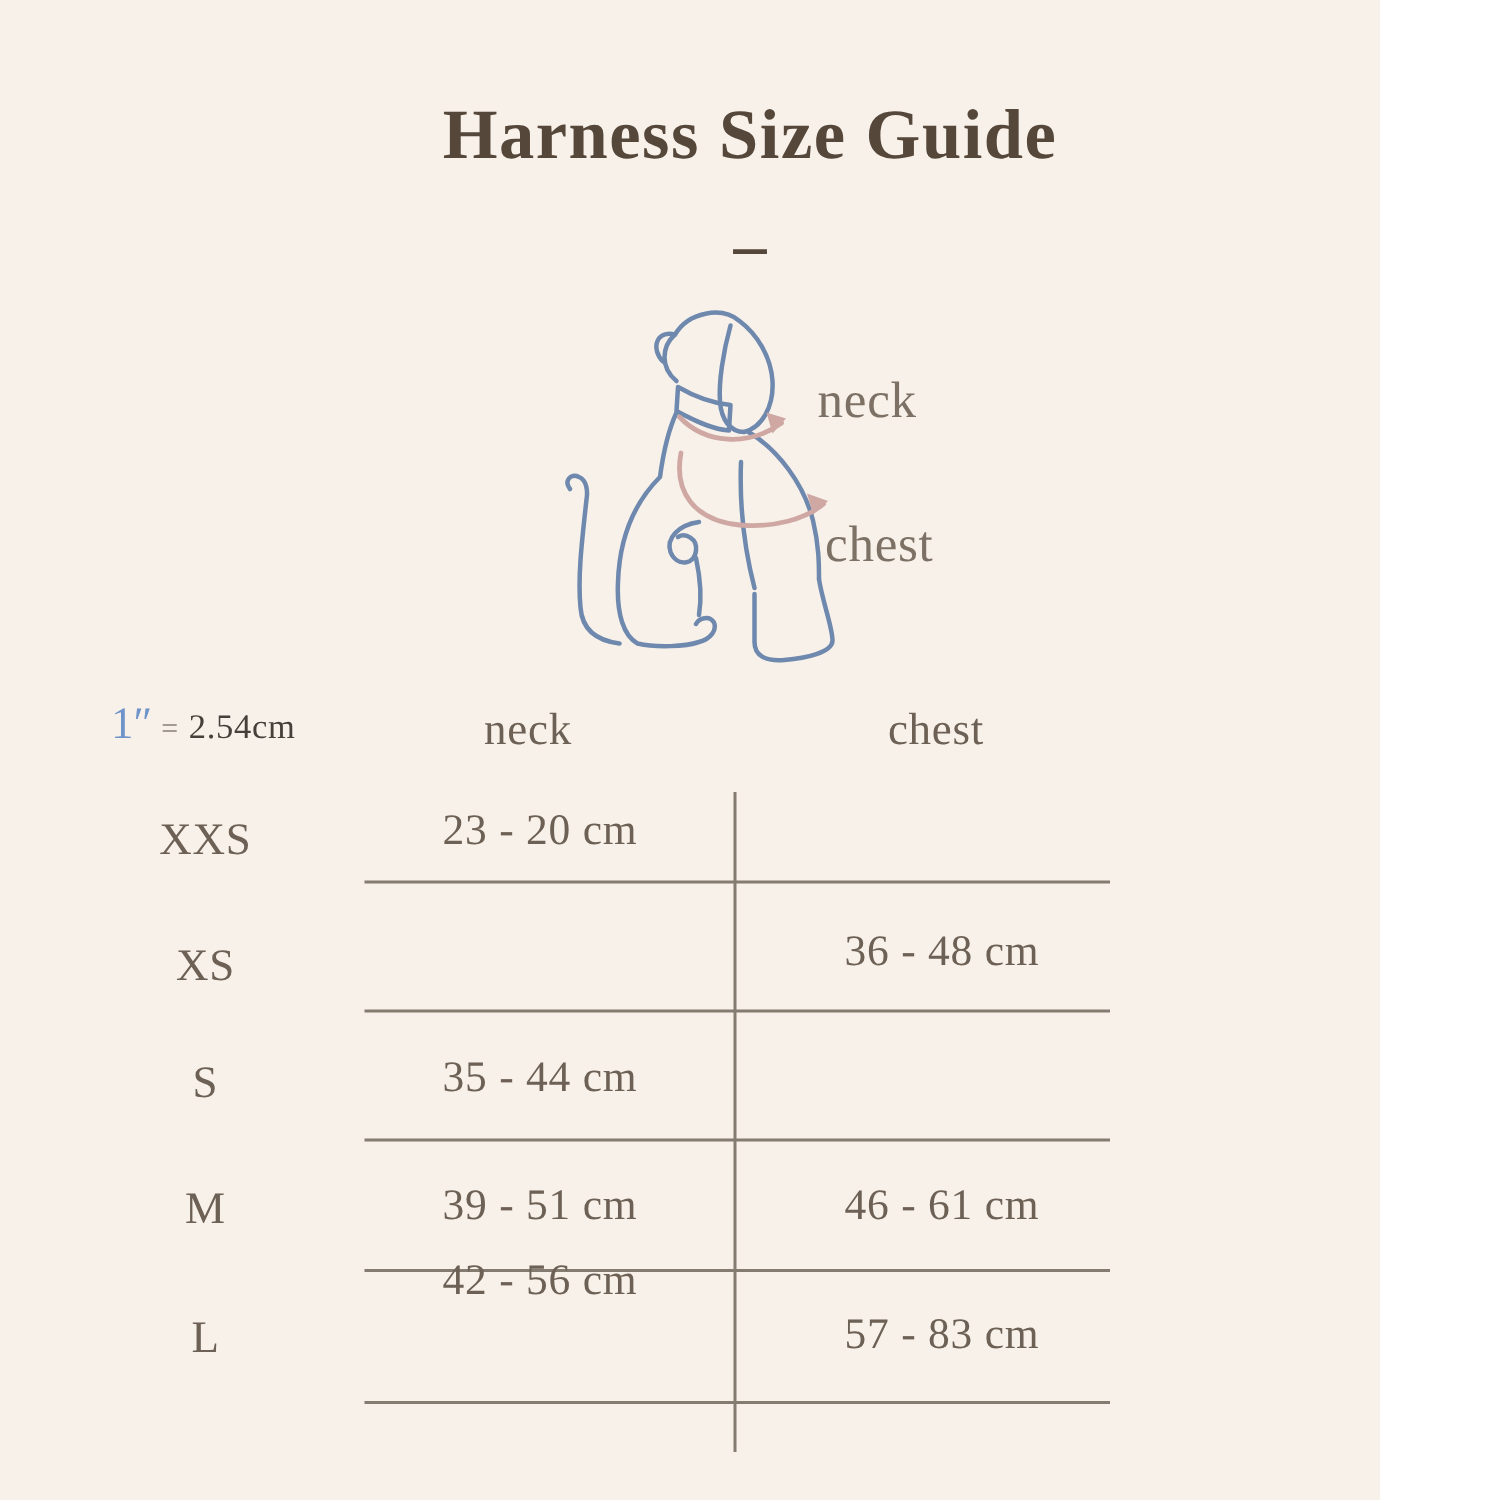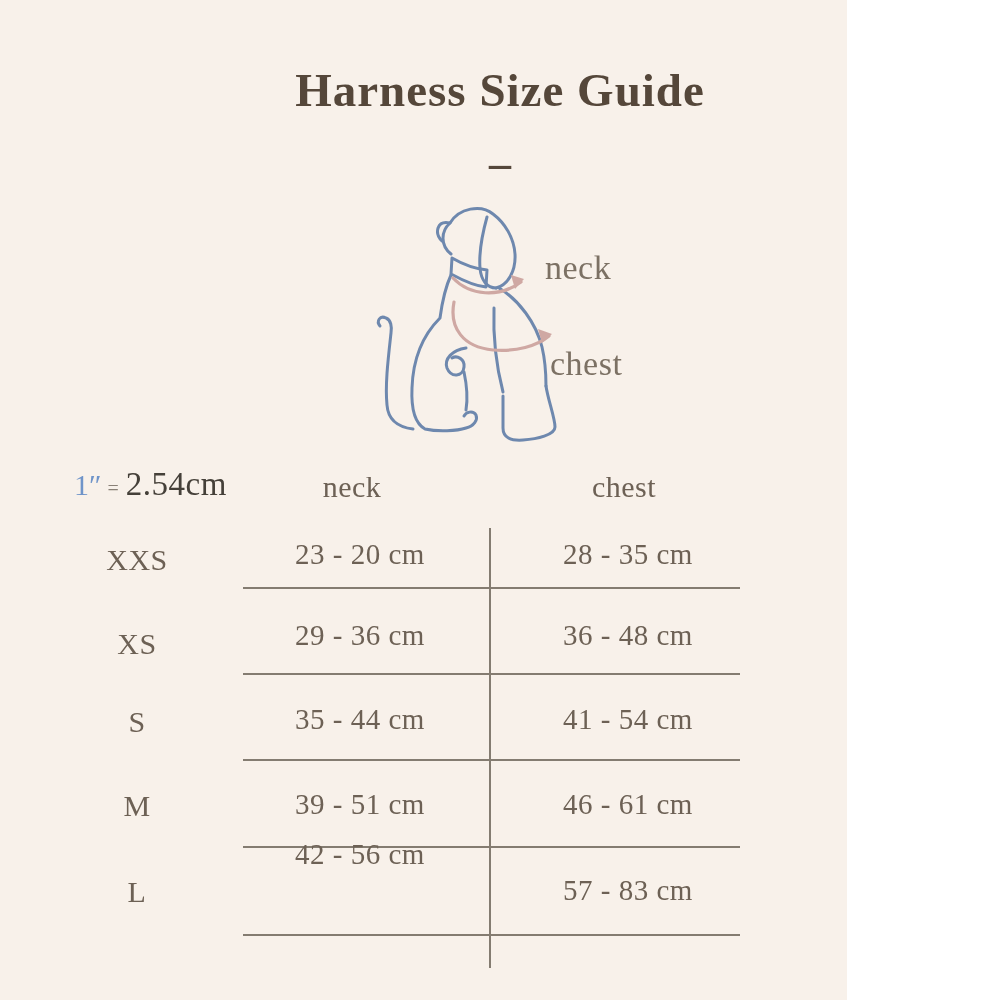--- a/index.html
+++ b/index.html
@@ -1,19 +1,19 @@
 <!DOCTYPE html>
 <html><head>
 <meta charset="utf-8">
 <title>Harness Size Guide</title>
 <style>
   html,body{margin:0;padding:0;}
   .page{
     position:relative;
-    width:847px;height:1000px;
+    width:920px;height:1000px;
     background:#f8f1ea;
     font-family:"Liberation Serif","DejaVu Serif",serif;
     overflow:hidden;
   }
   .title{
     position:absolute;left:0;top:63px;width:1000px;
     text-align:center;
     font-size:47px;font-weight:700;
     color:#55473a;letter-spacing:1px;
   }
@@ -31,21 +31,21 @@
     font-size:34px;color:#7c7164;letter-spacing:0.5px;
   }
   .neck-label{left:545px;top:249px;}
   .chest-label{left:550px;top:345px;}
   .note{
     position:absolute;left:74px;top:466px;
     display:flex;align-items:baseline;
   }
   .note-inch{font-size:30px;color:#6f94c9;}
   .note-eq{font-size:20px;color:#8a8177;margin:0 7px 0 6px;}
-  .note-val{font-size:33px;color:#454039;letter-spacing:0.5px;}
+  .note-val{font-size:23px;color:#454039;letter-spacing:0.5px;}
   .col-header{
     position:absolute;top:487px;transform:translate(-50%,-50%);
     font-size:30px;color:#6d6155;letter-spacing:0.5px;
   }
   .cell{
     position:absolute;transform:translate(-50%,-50%);
     color:#6d6155;white-space:nowrap;letter-spacing:0.5px;text-align:right;
   }
   .cell.size{font-size:30px;}
   .cell.val{font-size:29px;}
@@ -115,29 +115,26 @@
 
   <div class="vline"></div>
   <div class="hline" style="top:587px;"></div>
   <div class="hline" style="top:673px;"></div>
   <div class="hline" style="top:759px;"></div>
   <div class="hline" style="top:846px;"></div>
   <div class="hline" style="top:934px;"></div>
 
   <div class="cell size" style="left:137px;top:560px;">XXS</div>
   <div class="cell val" style="left:360px;top:554px;">23 - 20 cm</div>
-  <div class="cell val" style="left:628px;top:554px;">28 - 35 cm</div>
 
   <div class="cell size" style="left:137px;top:644px;">XS</div>
-  <div class="cell val" style="left:360px;top:635px;">29 - 36 cm</div>
   <div class="cell val" style="left:628px;top:635px;">36 - 48 cm</div>
 
   <div class="cell size" style="left:137px;top:722px;">S</div>
   <div class="cell val" style="left:360px;top:719px;">35 - 44 cm</div>
-  <div class="cell val" style="left:628px;top:719px;">41 - 54 cm</div>
 
   <div class="cell size" style="left:137px;top:806px;">M</div>
   <div class="cell val" style="left:360px;top:804px;">39 - 51 cm</div>
   <div class="cell val" style="left:628px;top:804px;">46 - 61 cm</div>
 
   <div class="cell size" style="left:137px;top:892px;">L</div>
   <div class="cell val" style="left:360px;top:854px;">42 - 56 cm</div>
   <div class="cell val" style="left:628px;top:890px;">57 - 83 cm</div>
 
 </div>

